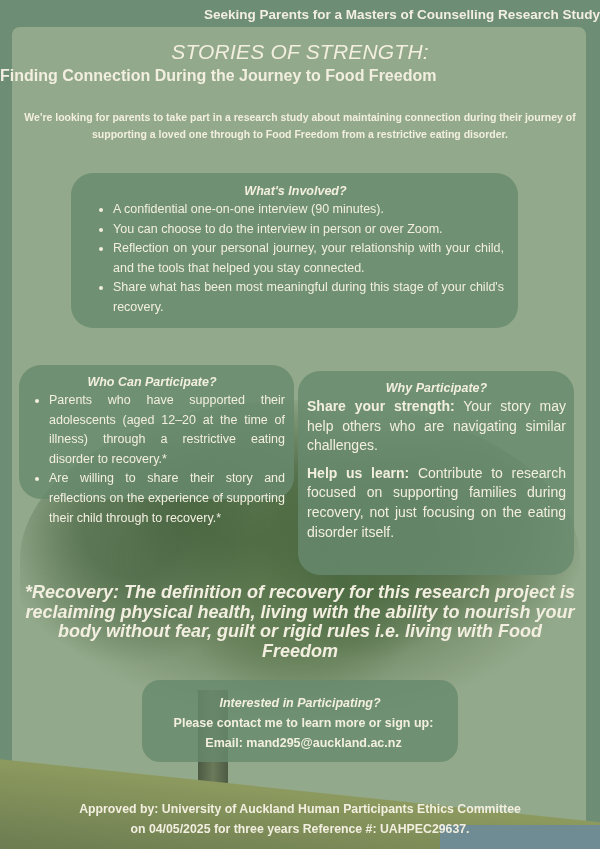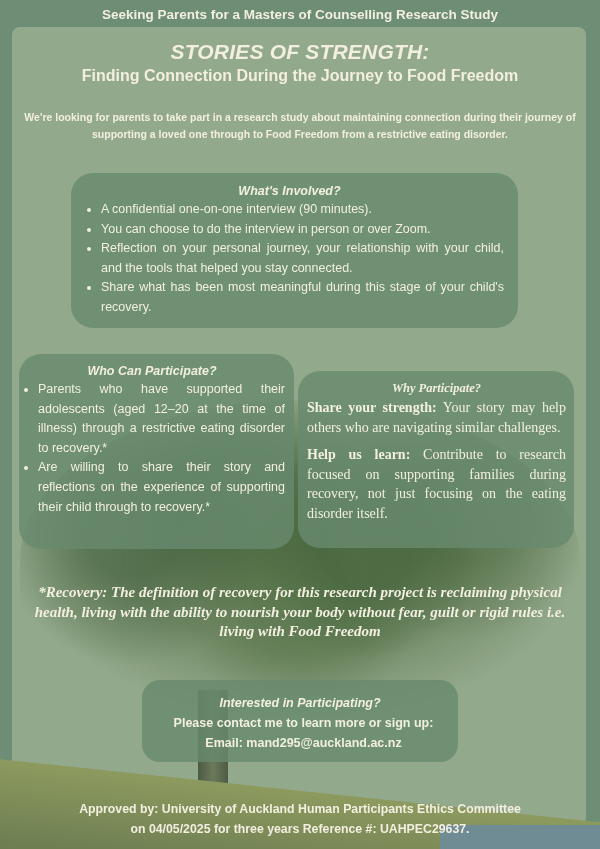--- a/index.html
+++ b/index.html
@@ -39,53 +39,53 @@
     background: linear-gradient(180deg, #8d9a5f 0%, #6f7f52 40%, #5d6e4d 100%);
     transform: rotate(6deg); transform-origin: left top;
   }
   .hill2 {
     position: absolute; left: 440px; top: 825px; width: 170px; height: 30px;
     background: #6f8c94;
   }
 
   .content { position: absolute; inset: 0; }
   .top-caption {
-    position: absolute; left: 0; top: 7px; width: 600px; text-align: center;
+    position: absolute; left: 0; top: 7px; width: 600px; text-align: right;
     font-weight: bold; font-size: 13.5px;
   }
   .title {
     position: absolute; left: 0; top: 40px; width: 600px; text-align: center;
-    font-style: italic; font-size: 21px; letter-spacing: 0.2px; font-weight: bold;
+    font-style: italic; font-size: 21px; letter-spacing: 0.2px;
   }
   .subtitle {
-    position: absolute; left: 0; top: 67px; width: 600px; text-align: center;
+    position: absolute; left: 0; top: 67px; width: 600px; 
     font-weight: bold; font-size: 16px;
   }
   .intro {
     position: absolute; left: 12px; top: 109px; width: 576px; text-align: center;
     font-weight: bold; font-size: 10.5px; line-height: 16.5px;
   }
   .box {
     position: absolute; background: rgba(104,138,110,0.82);
     border-radius: 22px; box-sizing: border-box;
   }
   .box-title { text-align: center; font-weight: bold; font-style: italic; font-size: 12.5px; }
-  .involved { left: 71px; top: 173px; width: 447px; height: 155px; padding: 11px 14px 0 4px; }
+  .involved { left: 71px; top: 173px; width: 447px; height: 155px; padding: 11px 14px 0 16px; }
   .involved ul { margin: 2px 0 0 0; padding-left: 26px; font-size: 12.5px; line-height: 19.5px; }
   .involved li { text-align: justify; }
-  .who { left: 19px; top: 354px; width: 275px; height: 195px; padding: 10px 9px 0 0; }
-  .who ul { margin: 2px 0 0 0; padding-left: 19px; font-size: 12.5px; line-height: 19.6px; }
+  .who { left: 19px; top: 365px; width: 275px; height: 134px; padding: 10px 9px 0 0; }
+  .who ul { margin: 2px 0 0 0; padding-left: 30px; font-size: 12.5px; line-height: 19.6px; }
   .who li { text-align: justify; }
-  .why { left: 298px; top: 371px; width: 276px; height: 177px; padding: 10px 8px 0 9px; font-family: Liberation Serif, serif; }
+  .why { left: 298px; top: 371px; width: 276px; height: 204px; padding: 10px 8px 0 9px; }
   .why p { margin: 2px 0 0 0; font-size: 14px; line-height: 19.6px; text-align: justify; }
   .why p + p { margin-top: 8px; }
   .why b { font-weight: bold; }
   .recovery {
     position: absolute; left: 20px; top: 583px; width: 560px; text-align: center;
-    font-weight: bold; font-style: italic; font-size: 15px; line-height: 19.5px; font-family: Liberation Serif, serif;
+    font-weight: bold; font-style: italic; font-size: 18px; line-height: 19.5px;
   }
   .contact { left: 142px; top: 680px; width: 316px; height: 82px; padding: 13px 0 0 0; text-align: center; border-radius: 18px; }
   .contact .q { font-weight: bold; font-style: italic; font-size: 12.5px; line-height: 20px; }
   .contact .l { font-weight: bold; font-size: 12.5px; line-height: 20px; margin-left: 7px; }
   .approval {
     position: absolute; left: 0; top: 800px; width: 600px; text-align: center;
     font-weight: bold; font-size: 12.3px; line-height: 19.5px;
   }
 </style>
 </head>

